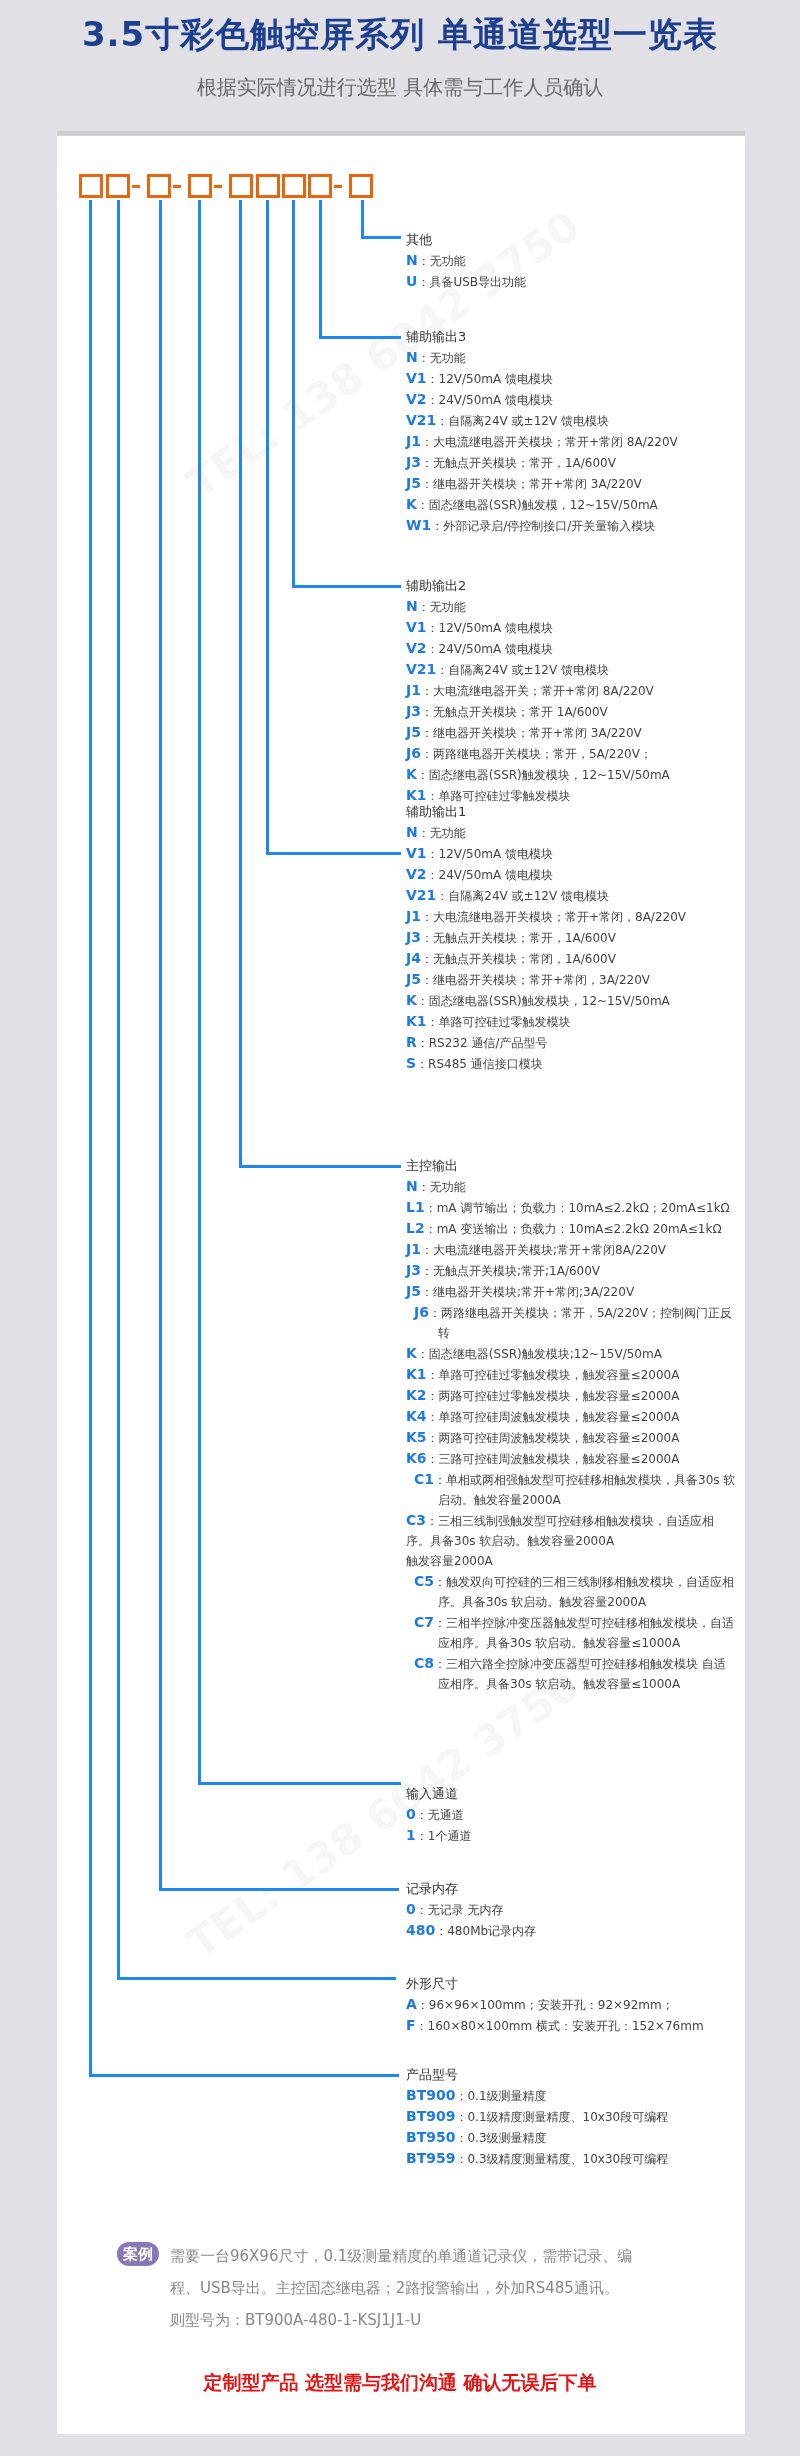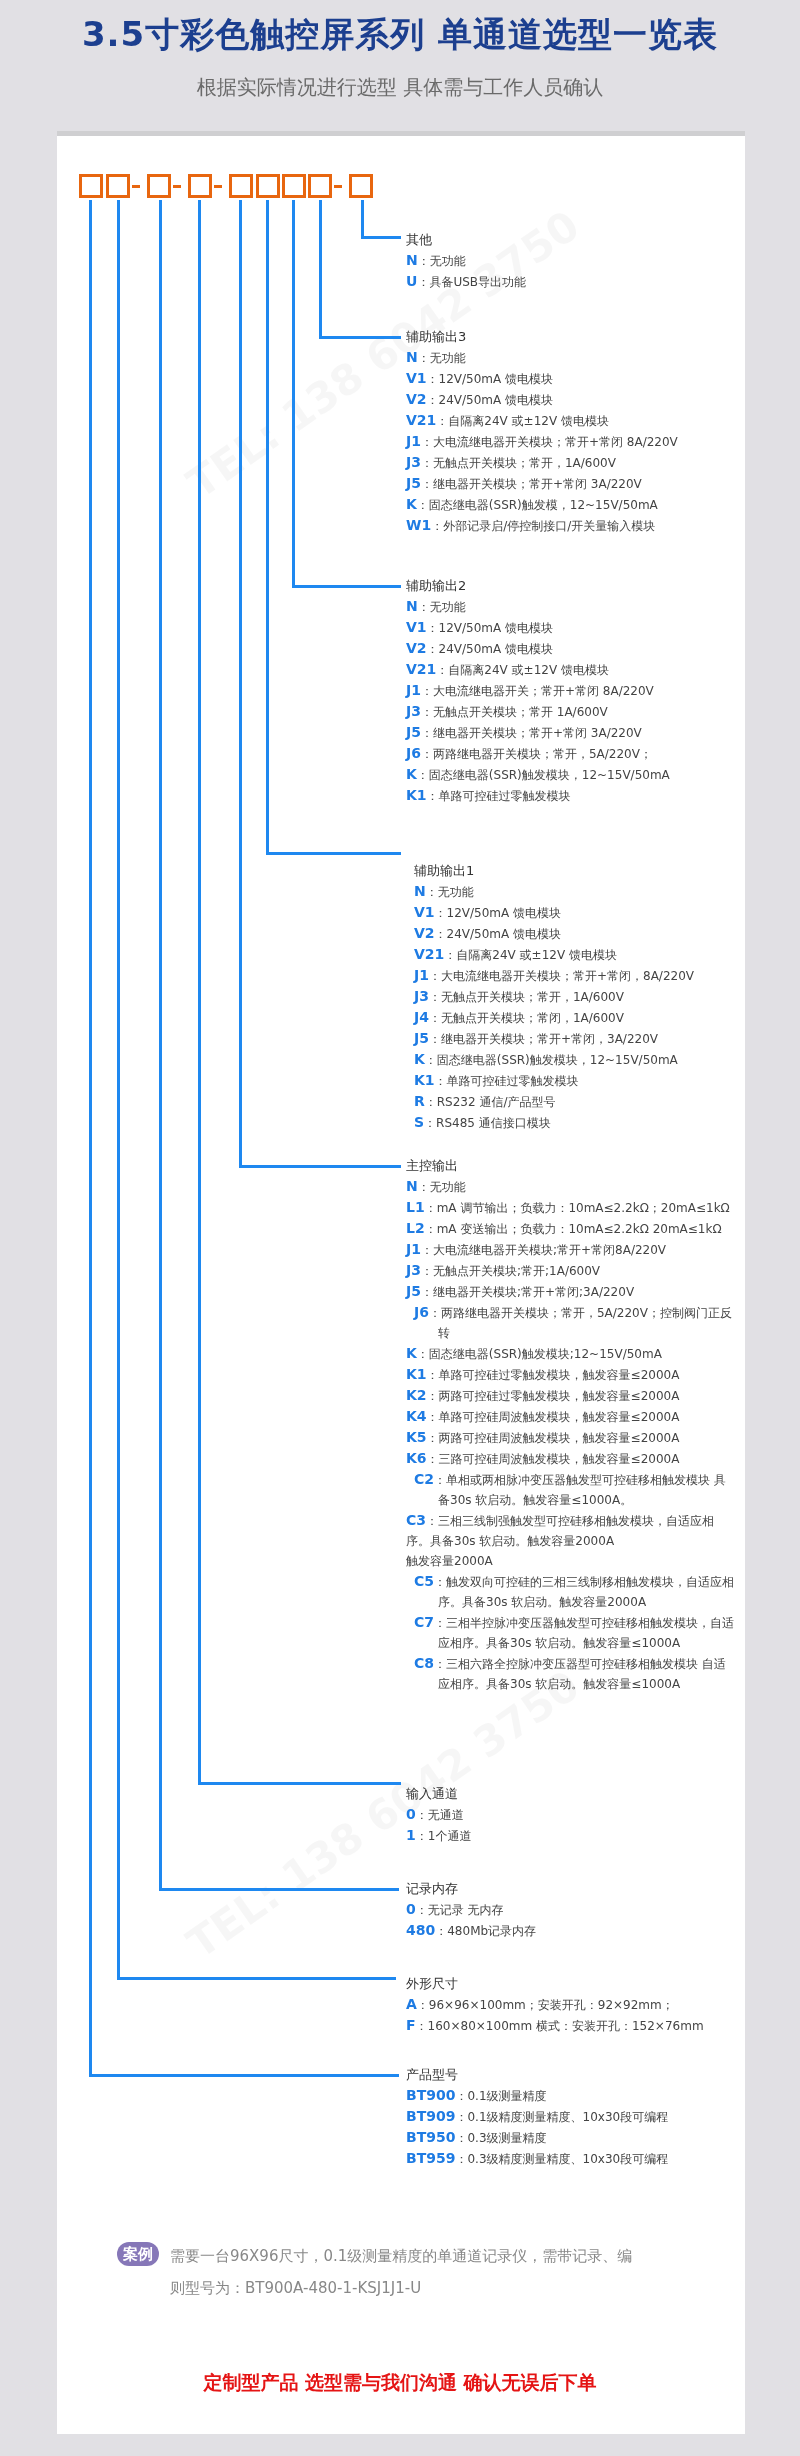--- a/index.html
+++ b/index.html
@@ -130,21 +130,21 @@
   <div class="item"><span class="code">V2</span>：<span>24V/50mA 馈电模块</span></div>
   <div class="item"><span class="code">V21</span>：<span>自隔离24V 或±12V 馈电模块</span></div>
   <div class="item"><span class="code">J1</span>：<span>大电流继电器开关；常开+常闭 8A/220V</span></div>
   <div class="item"><span class="code">J3</span>：<span>无触点开关模块；常开 1A/600V</span></div>
   <div class="item"><span class="code">J5</span>：<span>继电器开关模块；常开+常闭 3A/220V</span></div>
   <div class="item"><span class="code">J6</span>：<span>两路继电器开关模块；常开，5A/220V；</span></div>
   <div class="item"><span class="code">K</span>：<span>固态继电器(SSR)触发模块，12~15V/50mA</span></div>
   <div class="item"><span class="code">K1</span>：<span>单路可控硅过零触发模块</span></div>
 </div>
 
-<div class="section" style="top:861px;margin-left:8px;">
+<div class="section" style="top:802px;">
   <div class="sec-title">辅助输出1</div>
   <div class="item"><span class="code">N</span>：<span>无功能</span></div>
   <div class="item"><span class="code">V1</span>：<span>12V/50mA 馈电模块</span></div>
   <div class="item"><span class="code">V2</span>：<span>24V/50mA 馈电模块</span></div>
   <div class="item"><span class="code">V21</span>：<span>自隔离24V 或±12V 馈电模块</span></div>
   <div class="item"><span class="code">J1</span>：<span>大电流继电器开关模块；常开+常闭，8A/220V</span></div>
   <div class="item"><span class="code">J3</span>：<span>无触点开关模块；常开，1A/600V</span></div>
   <div class="item"><span class="code">J4</span>：<span>无触点开关模块；常闭，1A/600V</span></div>
   <div class="item"><span class="code">J5</span>：<span>继电器开关模块；常开+常闭，3A/220V</span></div>
   <div class="item"><span class="code">K</span>：<span>固态继电器(SSR)触发模块，12~15V/50mA</span></div>
@@ -161,21 +161,21 @@
   <div class="item"><span class="code">J1</span>：<span>大电流继电器开关模块;常开+常闭8A/220V</span></div>
   <div class="item"><span class="code">J3</span>：<span>无触点开关模块;常开;1A/600V</span></div>
   <div class="item"><span class="code">J5</span>：<span>继电器开关模块;常开+常闭;3A/220V</span></div>
   <div class="item wrap"><span class="code">J6</span>：<span>两路继电器开关模块；常开，5A/220V；控制阀门正反转</span></div>
   <div class="item"><span class="code">K</span>：<span>固态继电器(SSR)触发模块;12~15V/50mA</span></div>
   <div class="item"><span class="code">K1</span>：<span>单路可控硅过零触发模块，触发容量≤2000A</span></div>
   <div class="item"><span class="code">K2</span>：<span>两路可控硅过零触发模块，触发容量≤2000A</span></div>
   <div class="item"><span class="code">K4</span>：<span>单路可控硅周波触发模块，触发容量≤2000A</span></div>
   <div class="item"><span class="code">K5</span>：<span>两路可控硅周波触发模块，触发容量≤2000A</span></div>
   <div class="item"><span class="code">K6</span>：<span>三路可控硅周波触发模块，触发容量≤2000A</span></div>
-  <div class="item wrap"><span class="code">C2</span>：<span>单相或两相脉冲变压器触发型可控硅移相触发模块 具备30s 软启动。触发容量≤1000A。</span></div>
+  <div class="item wrap"><span class="code">C1</span>：<span>单相或两相强触发型可控硅移相触发模块，具备30s 软启动。触发容量2000A</span></div>
   <div class="item"><span class="code">C3</span>：<span>三相三线制强触发型可控硅移相触发模块，自适应相序。具备30s 软启动。触发容量2000A</span></div>
   <div class="item"><span>触发容量2000A</span></div>
   <div class="item wrap"><span class="code">C5</span>：<span>触发双向可控硅的三相三线制移相触发模块，自适应相序。具备30s 软启动。触发容量2000A</span></div>
   <div class="item wrap"><span class="code">C7</span>：<span>三相半控脉冲变压器触发型可控硅移相触发模块，自适应相序。具备30s 软启动。触发容量≤1000A</span></div>
   <div class="item wrap"><span class="code">C8</span>：<span>三相六路全控脉冲变压器型可控硅移相触发模块 自适应相序。具备30s 软启动。触发容量≤1000A</span></div>
 </div>
 
 <div class="section" style="top:1784px;">
   <div class="sec-title">输入通道</div>
   <div class="item"><span class="code">0</span>：<span>无通道</span></div>
@@ -199,17 +199,18 @@
   <div class="item"><span class="code">BT900</span>：<span>0.1级测量精度</span></div>
   <div class="item"><span class="code">BT909</span>：<span>0.1级精度测量精度、10x30段可编程</span></div>
   <div class="item"><span class="code">BT950</span>：<span>0.3级测量精度</span></div>
   <div class="item"><span class="code">BT959</span>：<span>0.3级精度测量精度、10x30段可编程</span></div>
 </div>
 
 <div class="case">
   <div class="case-tag">案例</div>
   <div class="case-text">
     <div>需要一台96X96尺寸，0.1级测量精度的单通道记录仪，需带记录、编</div>
+    <div>程、USB导出。主控固态继电器；2路报警输出，外加RS485通讯。</div>
     <div>则型号为：BT900A-480-1-KSJ1J1-U</div>
   </div>
 </div>
 
 <div class="footer-note">定制型产品  选型需与我们沟通 确认无误后下单</div>
 
 </body></html>

